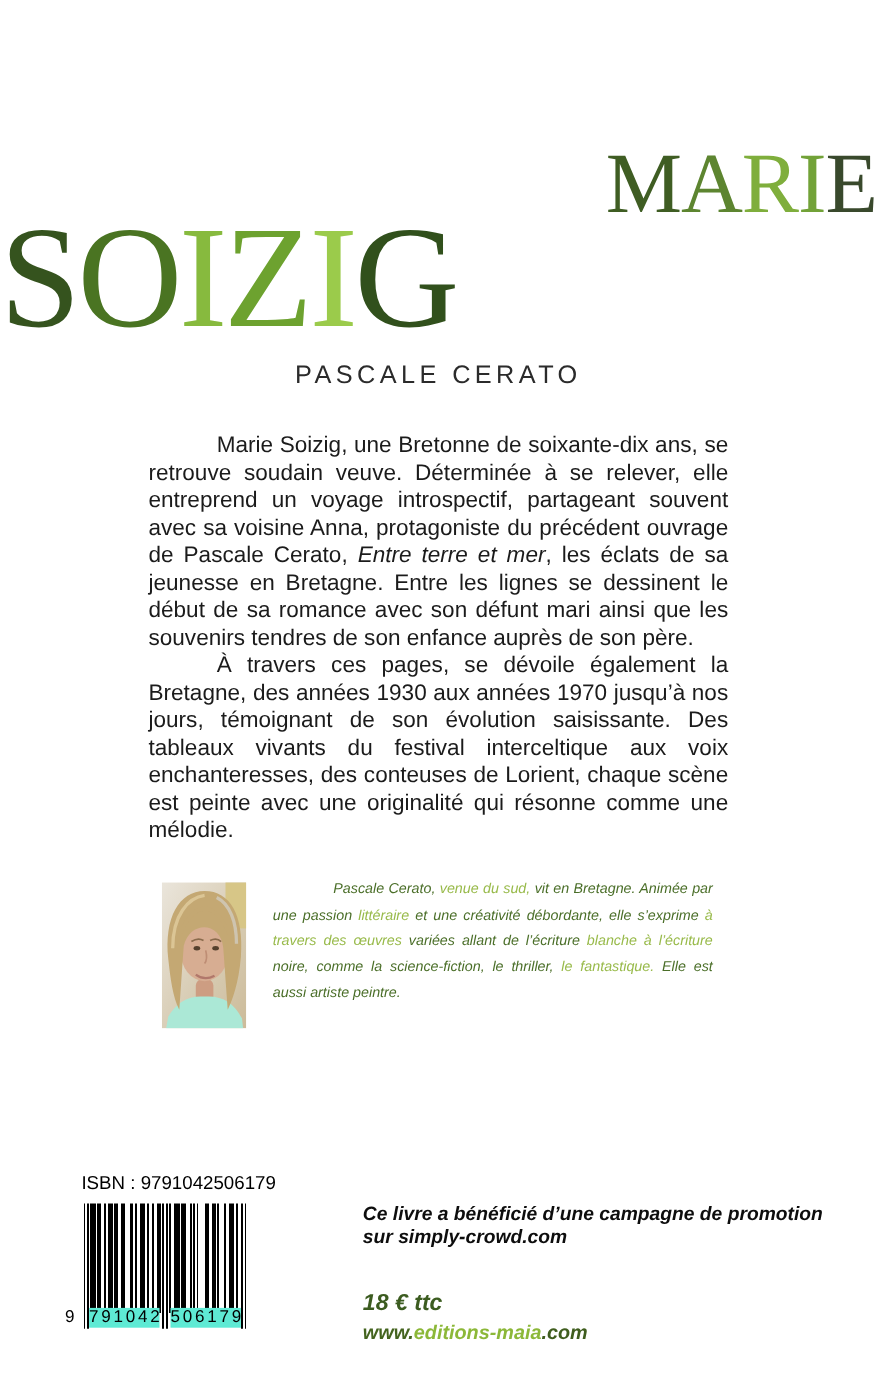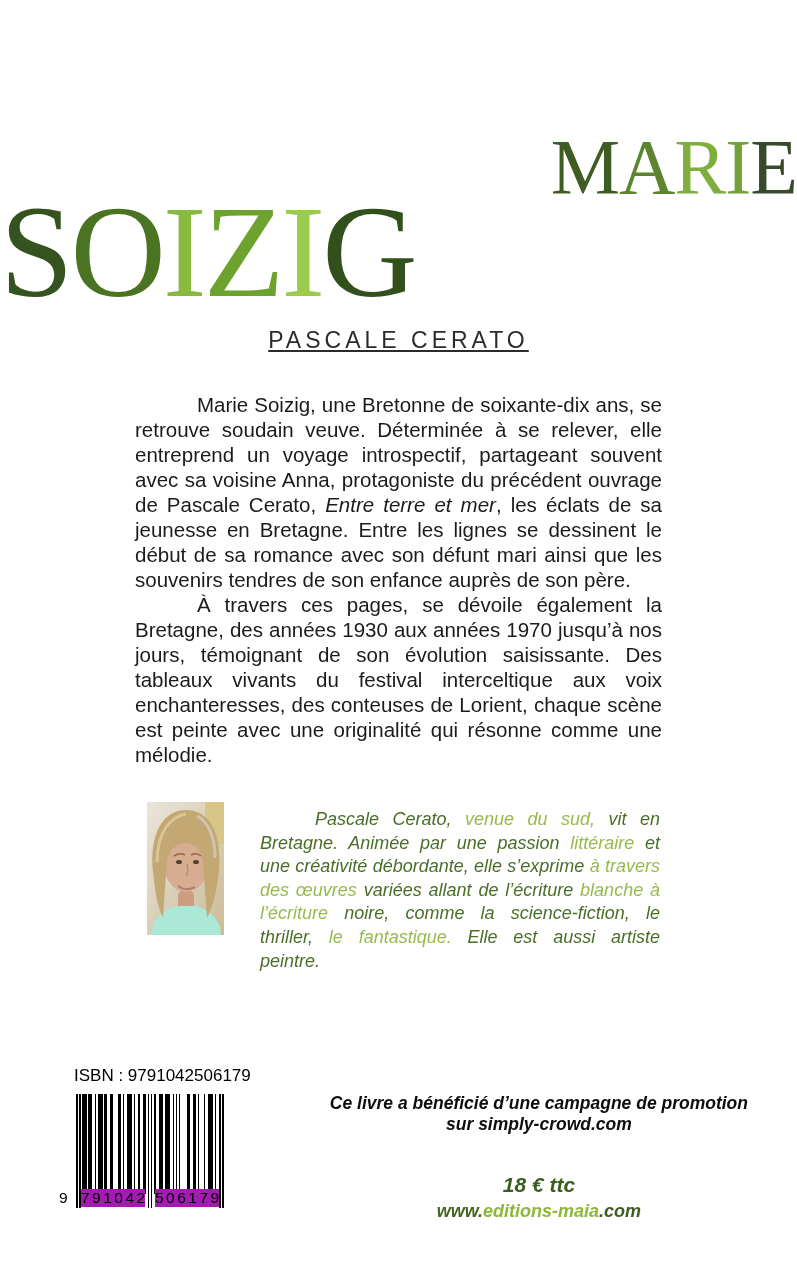--- a/index.html
+++ b/index.html
@@ -13,53 +13,53 @@
     font-family:"Liberation Serif",serif;font-size:78px;line-height:1;
     letter-spacing:-1px;font-weight:normal;
   }
   .title-line2{
     position:absolute;top:186px;left:0;width:100%;text-align:left;
     font-family:"Liberation Serif",serif;font-size:132px;line-height:1;
     letter-spacing:-3px;font-weight:normal;
   }
   .author-name{
     position:absolute;top:327px;left:0;width:100%;text-align:center;
-    font-size:23px;font-weight:300;letter-spacing:4px;color:#2b2b2b;text-decoration:underline;
+    font-size:23px;font-weight:300;letter-spacing:4px;color:#2b2b2b;
   }
   
   .synopsis{
     position:absolute;left:135px;top:392px;width:527px;
     font-size:20.5px;line-height:25px;text-align:justify;color:var(--text);
   }
   .synopsis p{margin:0;text-indent:62px;}
   
   .bio-photo{
     position:absolute;left:147px;top:802px;width:77px;height:133px;
     overflow:hidden;filter:blur(0.4px) saturate(0.95);
   }
   .bio-text{
     position:absolute;left:248px;top:796px;width:400px;
-    font-size:18px;line-height:23.6px;font-style:italic;
-    text-align:justify;text-indent:55px;margin:12px;
+    font-size:13px;line-height:23.6px;font-style:italic;
+    text-align:justify;text-indent:55px;margin:0;
   }
   .tone-dark{color:var(--bio-dark);}
   .tone-light{color:var(--bio-light);}
   
   .isbn-label{position:absolute;left:74px;top:1066px;font-size:17px;color:#000;}
   .barcode{position:absolute;left:76px;top:1094px;width:148px;height:114px;}
   .barcode svg{display:block;}
   .bc-first{position:absolute;left:-17px;top:95px;font-size:15.5px;color:#000;}
   .bc-group{
-    position:absolute;top:95px;width:64px;height:18px;background:#a21caf;
+    position:absolute;top:95px;width:64px;height:18px;background:#5eead4;
     text-align:center;letter-spacing:2.5px;font-size:15.5px;line-height:18px;color:#000;
   }
   .bc-g1{left:5px;}
   .bc-g2{left:79px;}
   
-  .footer-right{position:absolute;right:49px;top:1093px;text-align:center;}
+  .footer-right{position:absolute;right:49px;top:1093px;text-align:left;}
   .promo{
     margin:0;font-size:17.5px;line-height:21px;
     font-weight:bold;font-style:italic;color:#0d0d0d;
   }
   .price{
     margin-top:38px;font-size:21px;line-height:24px;
     font-weight:bold;font-style:italic;color:var(--price-green);
   }
   .website{
     margin-top:2px;font-size:18px;line-height:25px;

